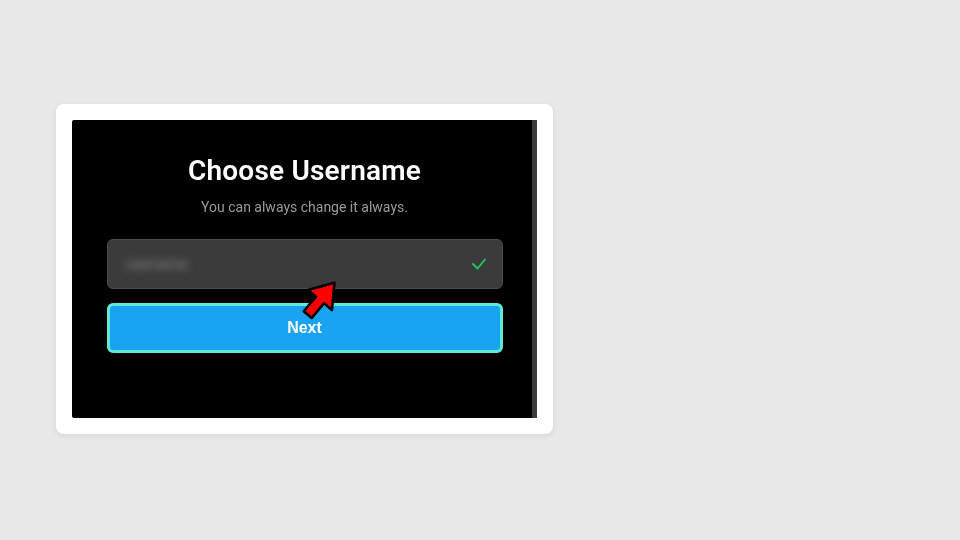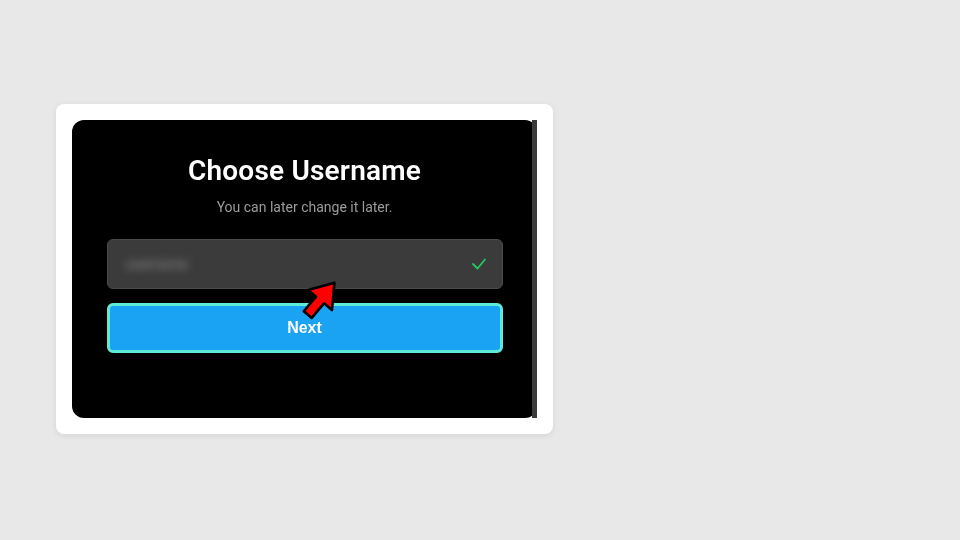--- a/index.html
+++ b/index.html
@@ -22,21 +22,21 @@
       height: 330px;
       background: #ffffff;
       border-radius: 8px;
       padding: 16px;
       box-shadow: 0 2px 6px rgba(0,0,0,0.08);
     }
     .inner {
       width: 100%;
       height: 100%;
       background: #000000;
-      border-radius: 12px;
+      border-radius: 2px;
       position: relative;
       padding: 28px 28px 0 28px;
       display: flex;
       flex-direction: column;
       align-items: center;
     }
     .inner::after {
       content: "";
       position: absolute;
       right: 0;
@@ -105,21 +105,21 @@
       height: 52px;
       pointer-events: none;
     }
   </style>
 </head>
 <body>
 
 <div class="card">
   <div class="inner">
     <div class="title">Choose Username</div>
-    <div class="subtitle">You can later change it later.</div>
+    <div class="subtitle">You can always change it always.</div>
 
     <div class="input-row">
       <span class="blurred-text">username</span>
       <span class="check">
         <svg viewBox="0 0 24 24" width="18" height="18">
           <path d="M4 12 L10 18 L20 6" stroke="#23c55e" stroke-width="2.5" fill="none" stroke-linecap="round" stroke-linejoin="round"></path>
         </svg>
       </span>
     </div>
 

